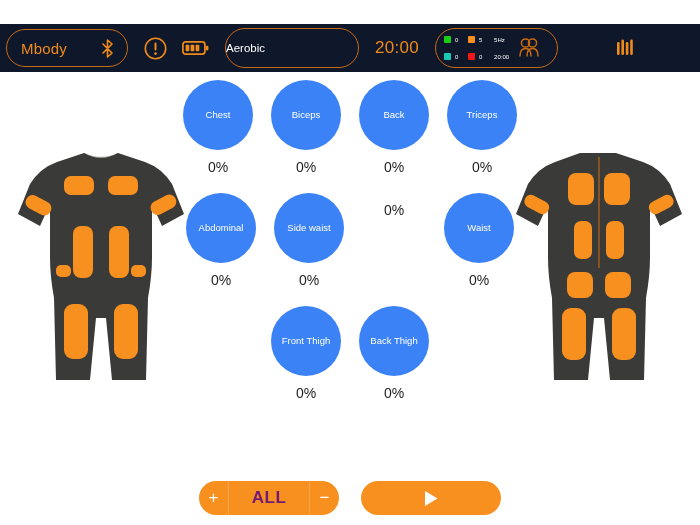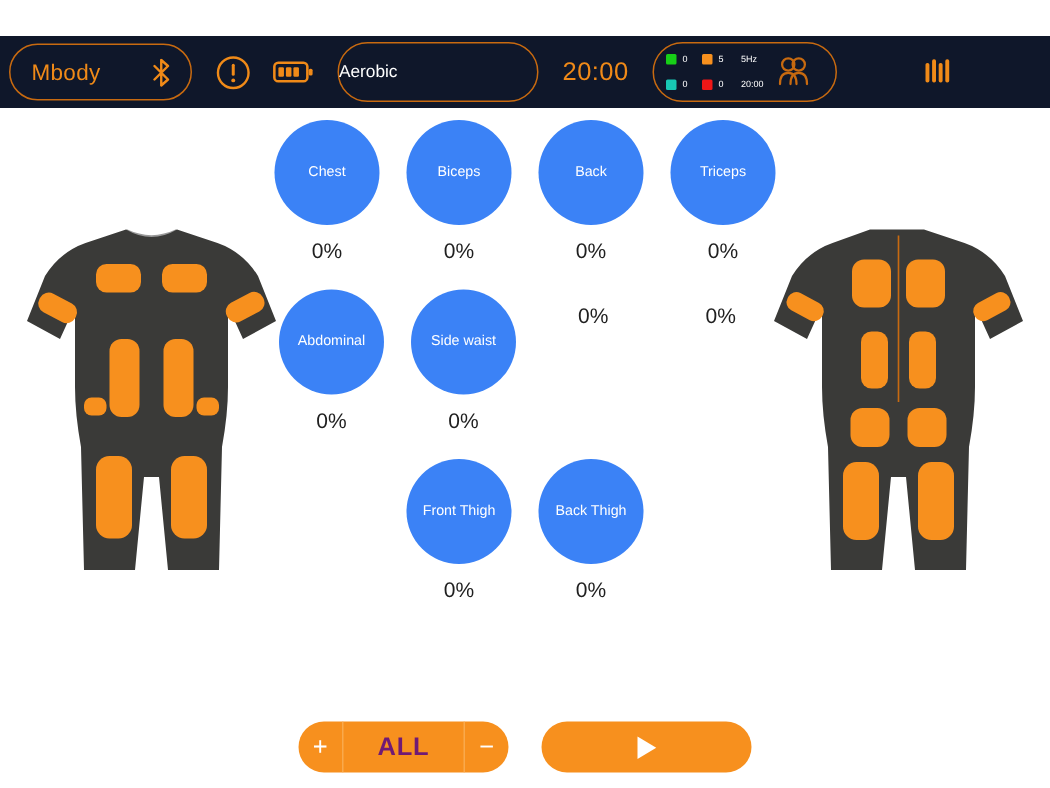--- a/index.html
+++ b/index.html
@@ -366,20 +366,21 @@
       <div class="muscle-value">0%</div>
     </div>
     <div class="muscle-cell">
       <div class="muscle-circle">Side waist</div>
       <div class="muscle-value">0%</div>
     </div>
     <div class="muscle-cell">
       <div class="muscle-value">0%</div>
     </div>
     <div class="muscle-cell">
+      <div class="muscle-circle">Waist</div>
       <div class="muscle-value">0%</div>
     </div>
   </div>
 
   <div class="muscle-row">
     <div class="muscle-cell">
       <div class="muscle-circle">Front Thigh</div>
       <div class="muscle-value">0%</div>
     </div>
     <div class="muscle-cell">

